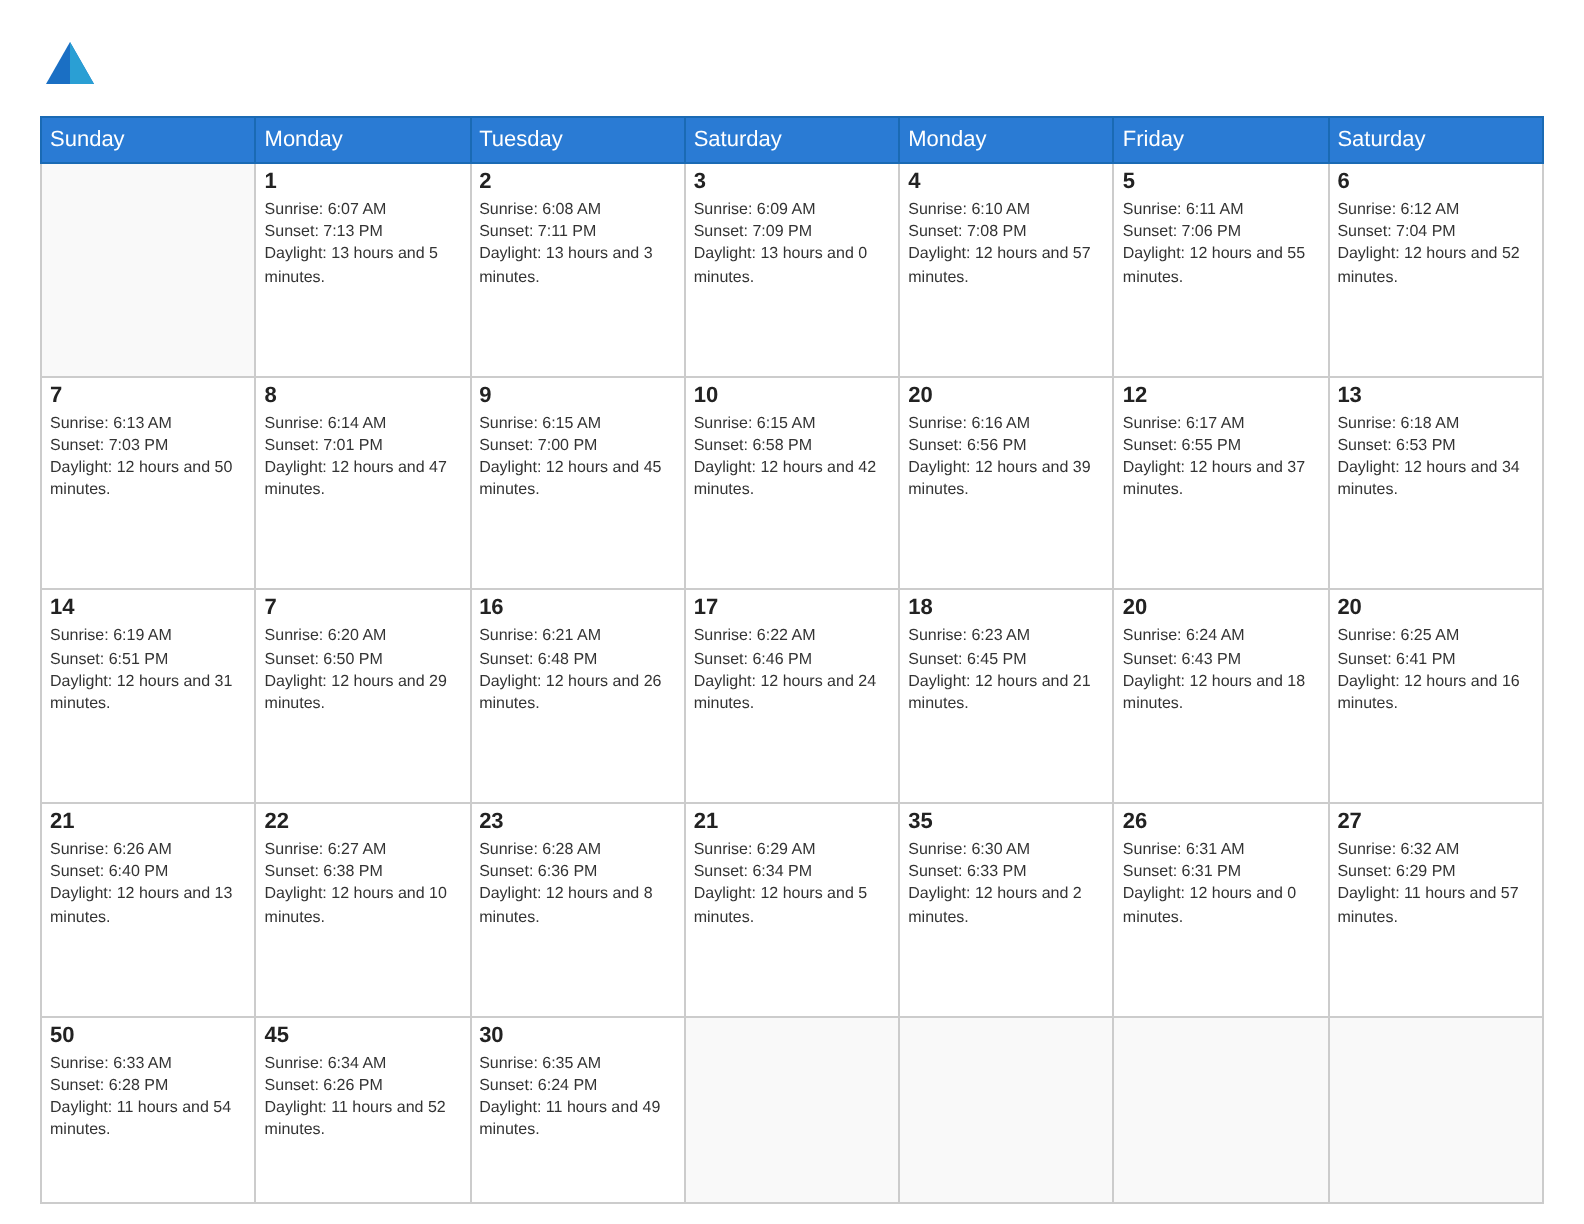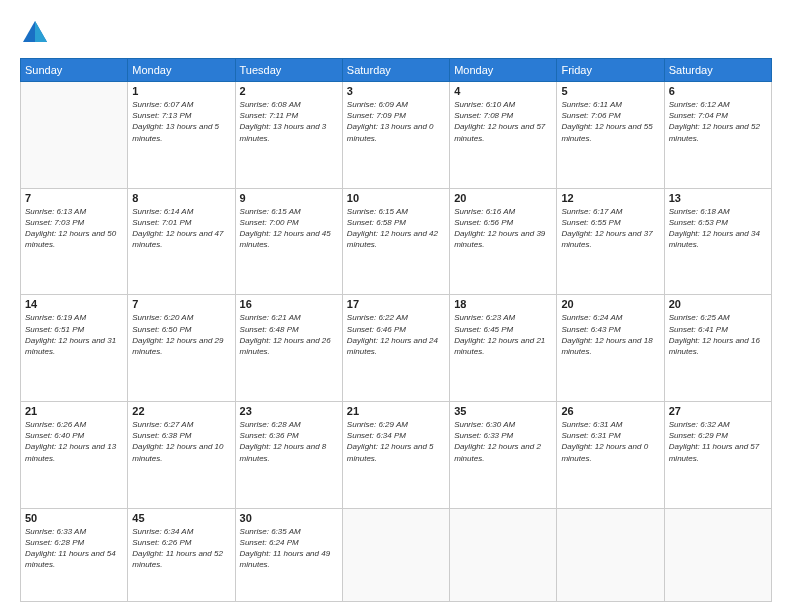--- a/index.html
+++ b/index.html
@@ -84,21 +84,20 @@
       font-size: 11px;
       font-weight: bold;
       color: #222;
       display: block;
       margin-bottom: 2px;
     }
     .day-info {
       font-size: 8px;
       color: #333;
       line-height: 1.4;
-      font-style: italic;
     }
     .empty-cell {
       background: #f9f9f9;
     }
     .last-row td {
       height: 70px;
     }
   </style>
 </head>
 <body>

